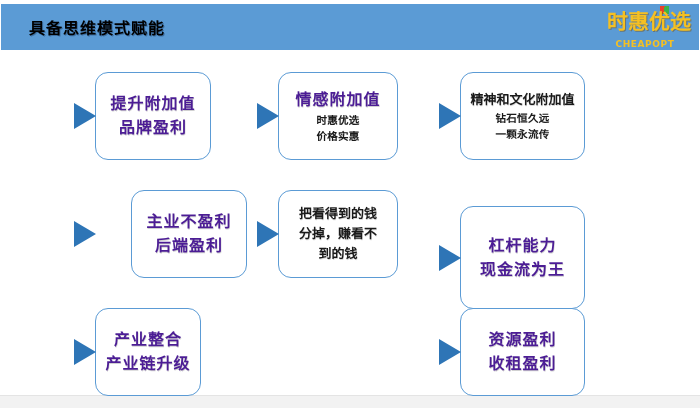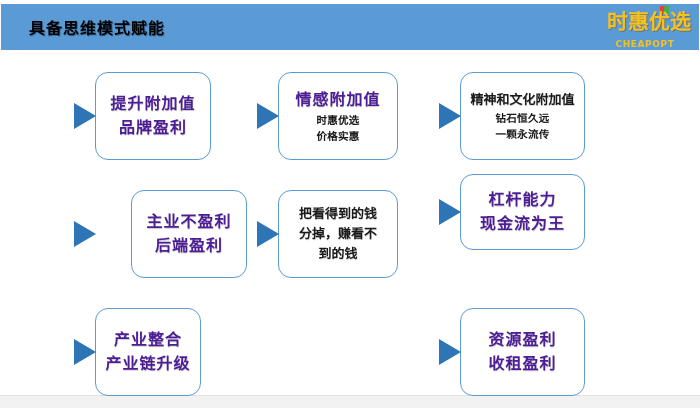--- a/index.html
+++ b/index.html
@@ -237,21 +237,21 @@
 
     <div class="cell" style="left:278px; top:140px; width:120px; height:88px;">
       <div class="arrow"></div>
       <div class="box">
         <div class="line-mid">把看得到的钱</div>
         <div class="line-mid">分掉，赚看不</div>
         <div class="line-mid">到的钱</div>
       </div>
     </div>
 
-    <div class="cell" style="left:460px; top:124px; width:125px; height:76px;">
+    <div class="cell" style="left:460px; top:156px; width:125px; height:103px;">
       <div class="arrow"></div>
       <div class="box">
         <div class="line-main">杠杆能力</div>
         <div class="line-main">现金流为王</div>
       </div>
     </div>
 
     <div class="cell" style="left:95px; top:258px; width:106px; height:88px;">
       <div class="arrow"></div>
       <div class="box">

